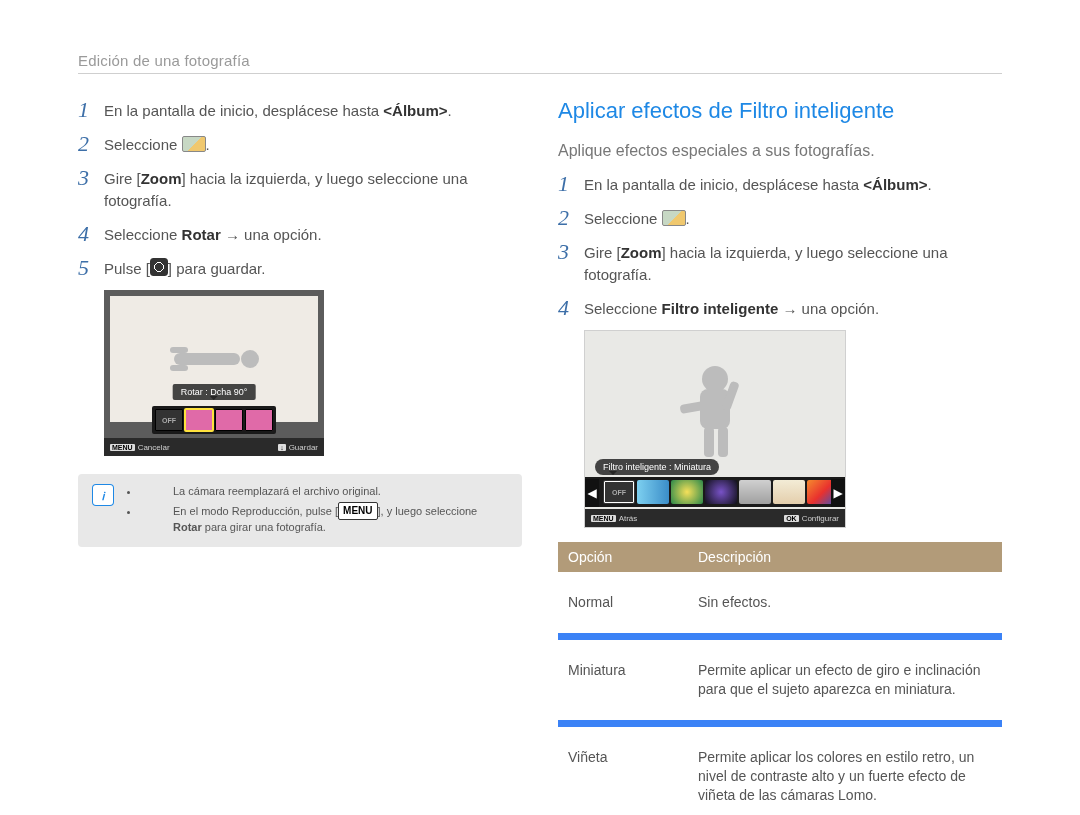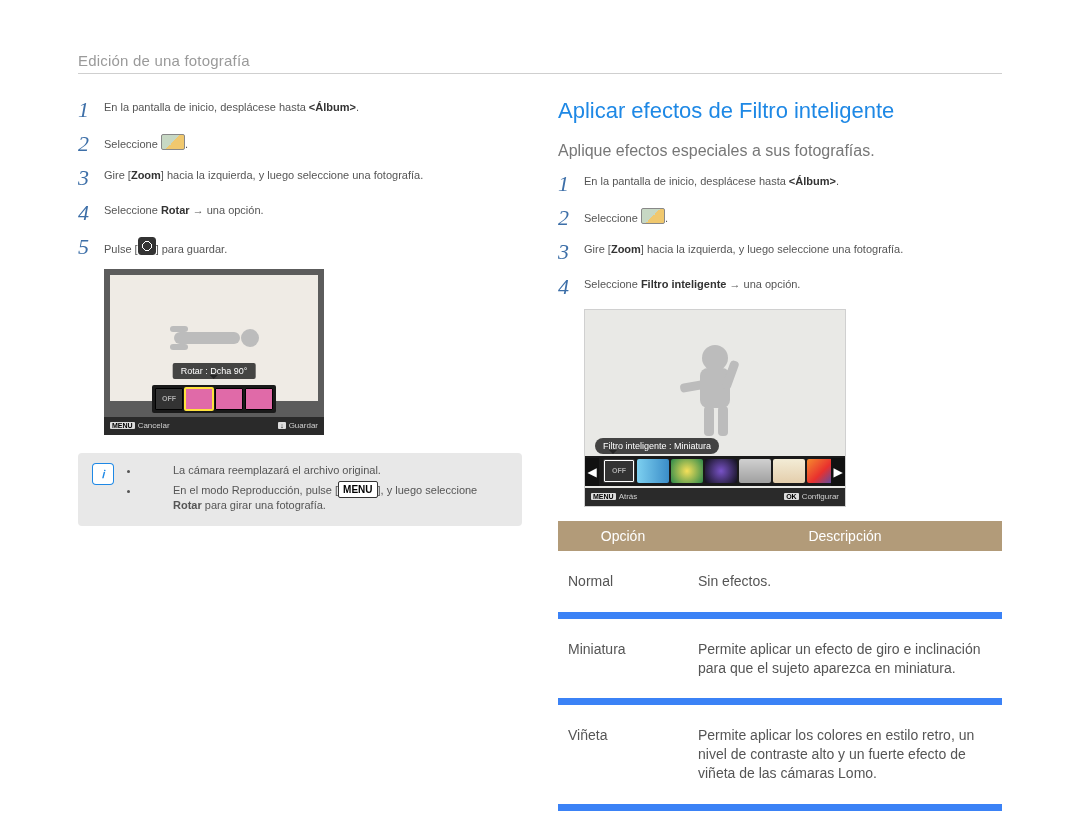--- a/index.html
+++ b/index.html
@@ -41,21 +41,21 @@
   ol.steps {
     list-style: none;
     padding: 0;
     margin: 0;
     counter-reset: step;
   }
   ol.steps li {
     counter-increment: step;
     display: flex;
     align-items: flex-start;
-    font-size: 11px;
+    font-size: 15px;
     line-height: 1.45;
     margin-bottom: 10px;
     color: #555;
   }
   ol.steps li::before {
     content: counter(step);
     font-family: Georgia, "Times New Roman", serif;
     font-style: italic;
     font-size: 22px;
     color: #3d6fa8;
@@ -234,21 +234,21 @@
 
   
   table.opts{
     width:100%;
     border-collapse: collapse;
     font-size: 14px;
   }
   table.opts th{
     background:#b29b79;
     color:#fff;
-    text-align:center;
+    text-align:left;
     font-weight:400;
     padding:7px 10px;
     font-size:14px;
   }
   table.opts td{
     padding:21px 10px;
     color:#555;
     vertical-align: top;
     border-bottom:7px solid #3b82f6;
     line-height:1.35;

